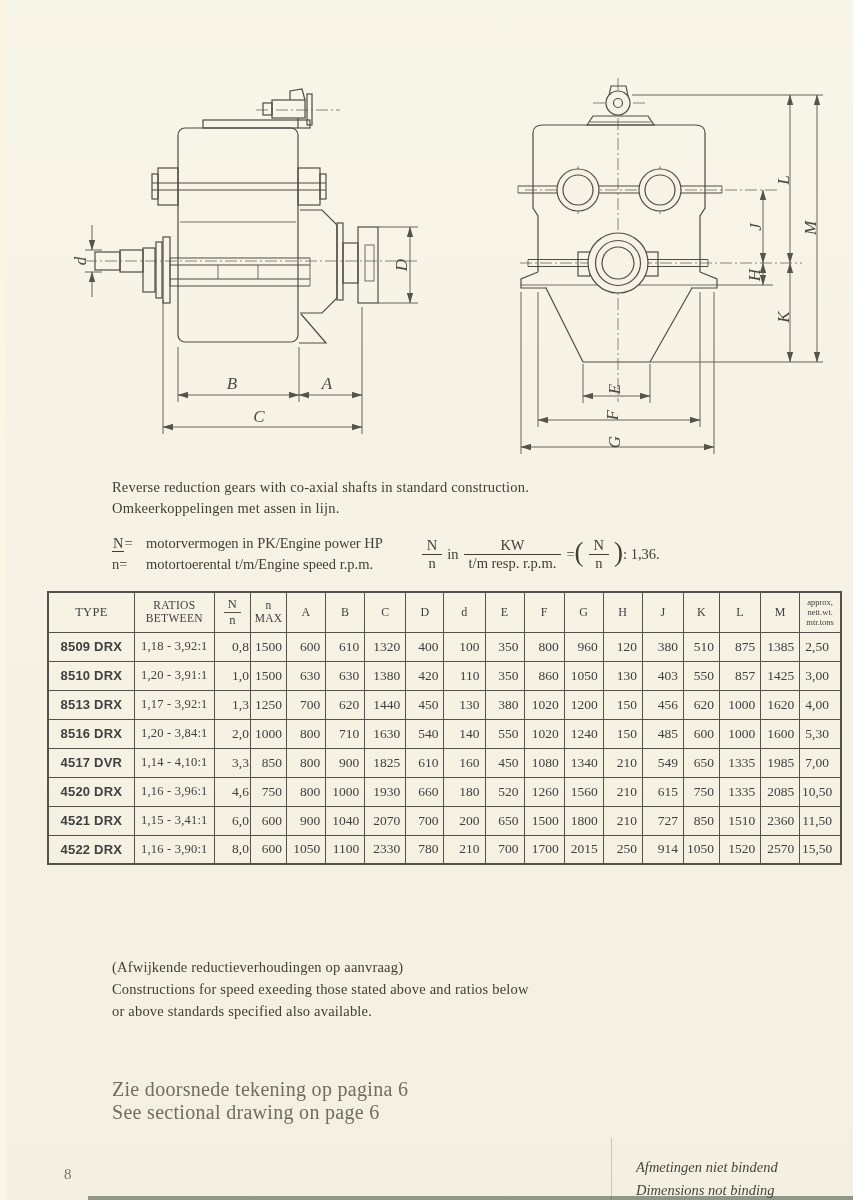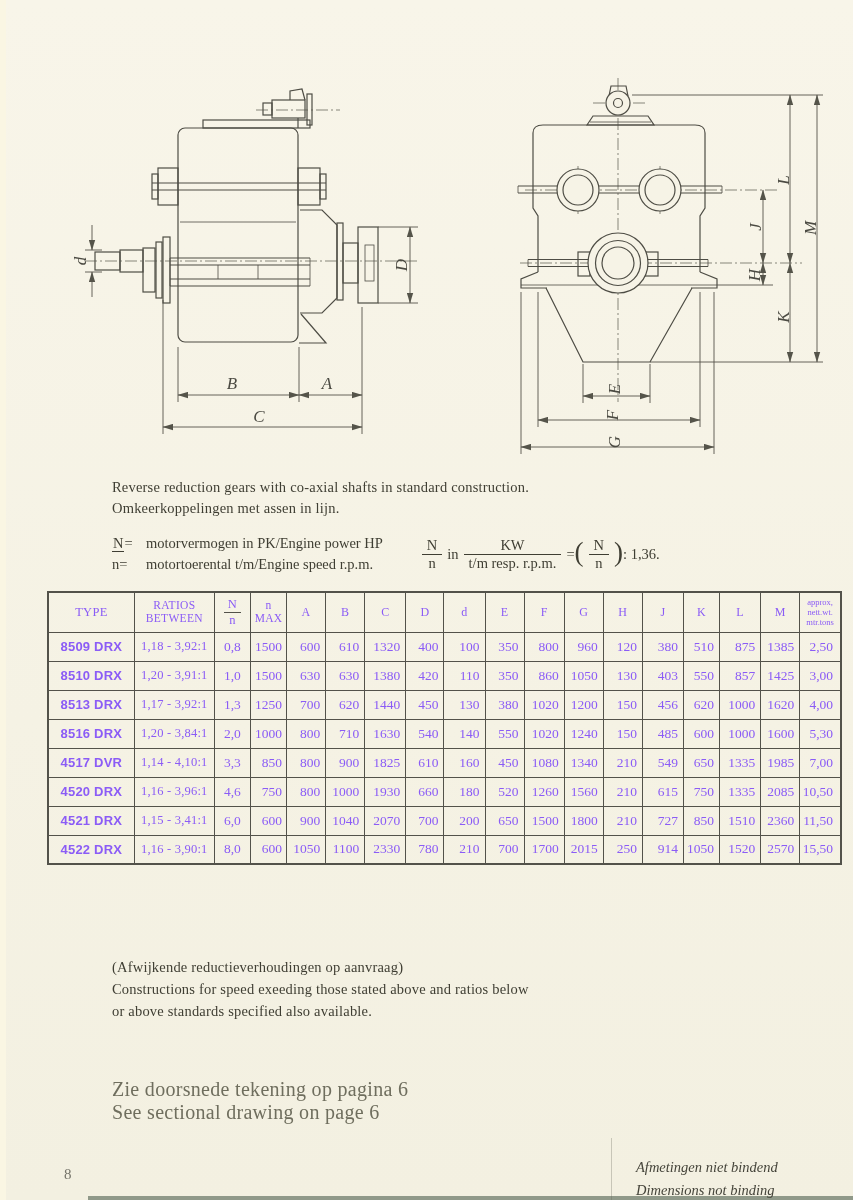--- a/index.html
+++ b/index.html
@@ -28,40 +28,40 @@
   .def-sym .ovl{border-bottom:1px solid #3f3e33;padding:0 1px;}
   .frac2{display:inline-block;text-align:center;vertical-align:middle;margin:0 5px;}
   .frac2 .t{display:block;border-bottom:1px solid #3f3e33;padding:0 5px;}
   .frac2 .b{display:block;padding:0 5px;}
   .paren{font-size:27px;font-weight:400;vertical-align:middle;position:relative;top:-2px;}
   .conv-block{display:flex;align-items:center;}
 
   table.spec{
     position:absolute;left:47px;top:591px;width:795px;
     border-collapse:collapse;table-layout:fixed;
-    border:2px solid #53524a;background:transparent;color:#8b5cf6;padding-left:36px;
+    border:2px solid #53524a;background:transparent;color:#404040;padding-left:36px;
   }
   table.spec th,table.spec td{border:1.5px solid #53524a;overflow:hidden;white-space:nowrap;}
   table.spec thead tr{height:40px;}
   table.spec tbody tr{height:29px;}
   th{font-weight:normal;font-size:12px;text-align:center;letter-spacing:.3px;}
   .h-type{font-size:12.5px;}
   .h-ratios{font-size:11.5px;line-height:13px;}
   .h-wt{font-size:8.5px;line-height:10px;letter-spacing:0;}
   .hfrac{display:inline-block;text-align:center;font-size:12.5px;}
   .hfrac .t{display:block;border-bottom:1px solid #53524a;padding:0 4px;}
   .hfrac .b{display:block;}
   .h2l{font-size:11.5px;line-height:13px;}
   td{font-size:13.5px;}
   td.c-type{font-family:"Liberation Sans",sans-serif;font-weight:bold;font-size:13px;text-align:center;letter-spacing:.2px;margin-top:46px;}
   td.c-ratios{text-align:center;font-size:12.5px;letter-spacing:.2px;margin-top:28px;}
-  td.c-nn{text-align:center;}
+  td.c-nn{text-align:right;}
   td.c-nmax{text-align:right;padding-right:4px;}
   td.c-num{text-align:right;padding-right:5px;}
-  td.c-wt{text-align:right;padding-right:7px;}
+  td.c-wt{text-align:center;padding-right:7px;}
 
   .notes{position:absolute;left:112px;top:956px;font-size:14.5px;line-height:22px;letter-spacing:.2px;}
   .see-also{position:absolute;left:112px;top:1078px;font-size:20px;line-height:23px;color:#6f6e5e;letter-spacing:.3px;}
   .page-num{position:absolute;left:64px;top:1166px;font-size:15px;color:#75746a;}
   .disclaimer{position:absolute;left:636px;top:1156px;font-size:14.5px;line-height:23px;font-style:italic;color:#45443a;}
 </style>
 </head>
 <body>
 
 <div class="edge-left"></div>

